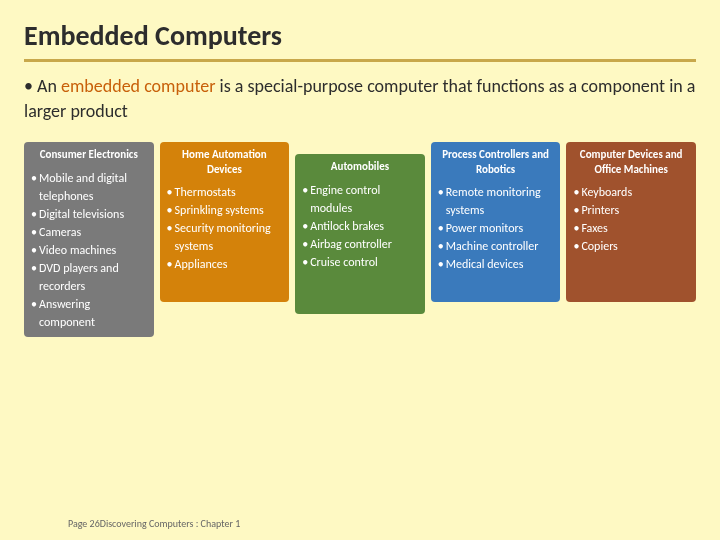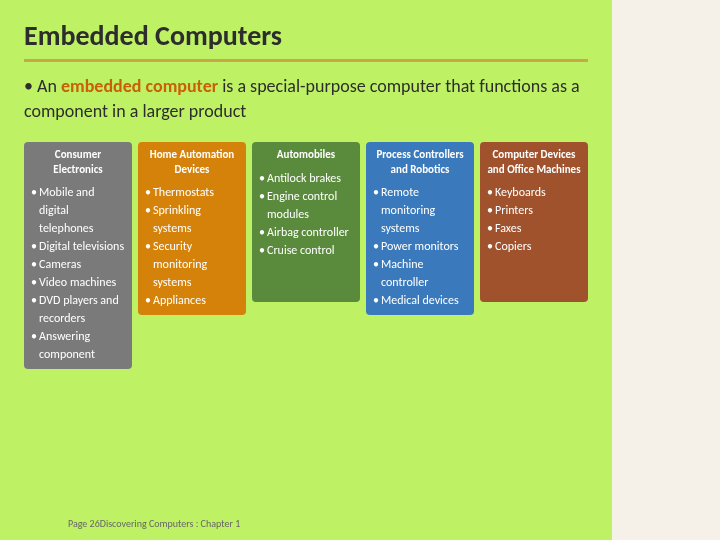--- a/index.html
+++ b/index.html
@@ -5,23 +5,23 @@
     * { margin: 0; padding: 0; box-sizing: border-box; }
     body {
       width: 720px;
       height: 540px;
       background: #f5f0e8;
       font-family: 'Calibri', 'Segoe UI', Arial, sans-serif;
       overflow: hidden;
     }
 
     .slide {
-      width: 612px;
+      width: 720px;
       height: 540px;
-      background: #bef264;
+      background: #fef9c3;
       padding: 18px 24px 12px 24px;
       position: relative;
     }
 
     .title {
       font-size: 28px;
       font-weight: bold;
       color: #2d2d2d;
       margin-bottom: 12px;
       border-bottom: 3px solid #c8a84b;
@@ -30,21 +30,21 @@
 
     .subtitle {
       font-size: 18px;
       color: #2d2d2d;
       margin-bottom: 18px;
       line-height: 1.4;
     }
 
     .subtitle .highlight {
       color: #c8600a;
-      font-weight: bold;
+      font-weight: normal;
     }
 
     .cards-row {
       display: flex;
       gap: 6px;
       align-items: flex-start;
     }
 
     .card {
       flex: 1;
@@ -76,21 +76,21 @@
 
     .card-body li::before {
       content: '•';
       position: absolute;
       left: 0;
     }
 
     
     .card-consumer { background: #7a7a7a; }
     .card-home { background: #d4820a; }
-    .card-auto { background: #5a8a3c; }
+    .card-auto { background: #5a8a3c; margin-top: 12px; }
     .card-process { background: #3a7abc; }
     .card-computer { background: #a0522d; }
 
     .footer {
       position: absolute;
       bottom: 10px;
       left: 24px;
       right: 24px;
       display: flex;
       justify-content: space-between;
@@ -135,22 +135,22 @@
         <ul class="card-body">
           <li>Thermostats</li>
           <li>Sprinkling systems</li>
           <li>Security monitoring systems</li>
           <li>Appliances</li>
         </ul>
       </div>
       <div class="card card-auto">
         <div class="card-header">Automobiles</div>
         <ul class="card-body">
+          <li>Engine control modules</li>
           <li>Antilock brakes</li>
-          <li>Engine control modules</li>
           <li>Airbag controller</li>
           <li>Cruise control</li>
         </ul>
       </div>
       <div class="card card-process">
         <div class="card-header">Process Controllers and Robotics</div>
         <ul class="card-body">
           <li>Remote monitoring systems</li>
           <li>Power monitors</li>
           <li>Machine controller</li>

